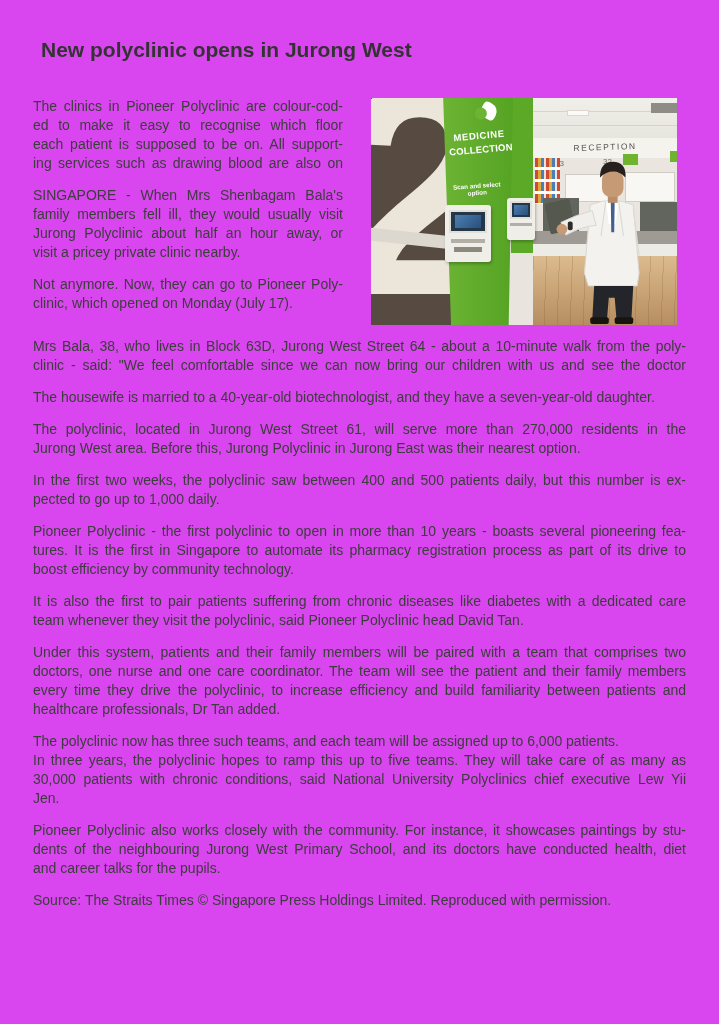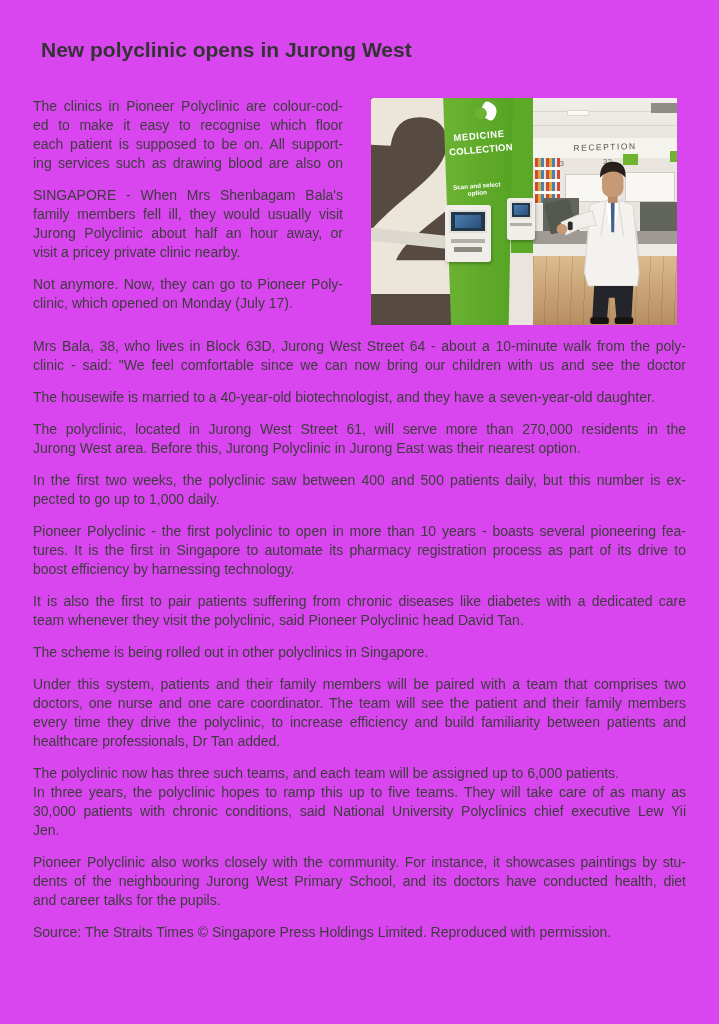--- a/index.html
+++ b/index.html
@@ -188,28 +188,25 @@
       <span class="ln jl">The polyclinic, located in Jurong West Street 61, will serve more than 270,000 residents in the</span>
       <span class="ln">Jurong West area. Before this, Jurong Polyclinic in Jurong East was their nearest option.</span>
     </p>
     <p class="para">
       <span class="ln jl">In the first two weeks, the polyclinic saw between 400 and 500 patients daily, but this number is ex-</span>
       <span class="ln">pected to go up to 1,000 daily.</span>
     </p>
     <p class="para">
       <span class="ln jl">Pioneer Polyclinic - the first polyclinic to open in more than 10 years - boasts several pioneering fea-</span>
       <span class="ln jl">tures. It is the first in Singapore to automate its pharmacy registration process as part of its drive to</span>
-      <span class="ln">boost efficiency by harnessing technology.</span>
+      <span class="ln">boost efficiency by community technology.</span>
     </p>
     <p class="para">
       <span class="ln jl">It is also the first to pair patients suffering from chronic diseases like diabetes with a dedicated care</span>
       <span class="ln">team whenever they visit the polyclinic, said Pioneer Polyclinic head David Tan.</span>
-    </p>
-    <p class="para">
-      <span class="ln">The scheme is being rolled out in other polyclinics in Singapore.</span>
     </p>
     <p class="para">
       <span class="ln jl">Under this system, patients and their family members will be paired with a team that comprises two</span>
       <span class="ln jl">doctors, one nurse and one care coordinator. The team will see the patient and their family members</span>
       <span class="ln jl">every time they drive the polyclinic, to increase efficiency and build familiarity between patients and</span>
       <span class="ln">healthcare professionals, Dr Tan added.</span>
     </p>
     <p class="para">
       <span class="ln">The polyclinic now has three such teams, and each team will be assigned up to 6,000 patients.</span>
       <span class="ln jl">In three years, the polyclinic hopes to ramp this up to five teams. They will take care of as many as</span>

